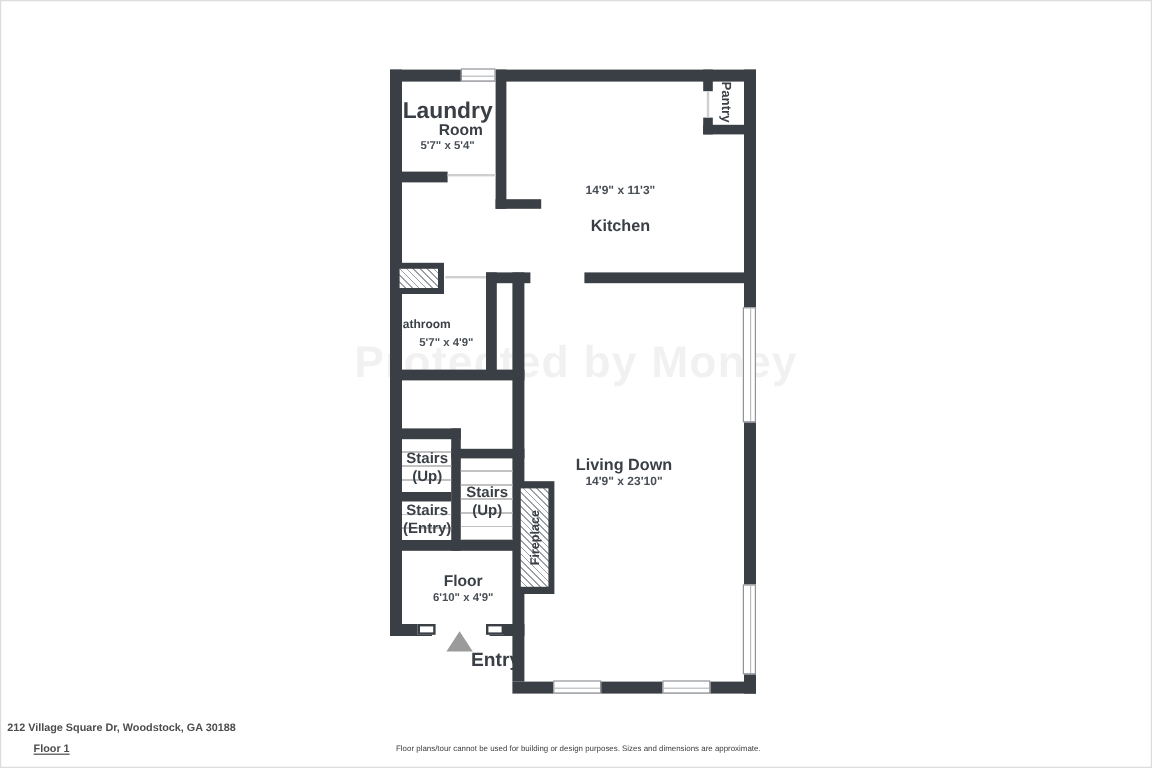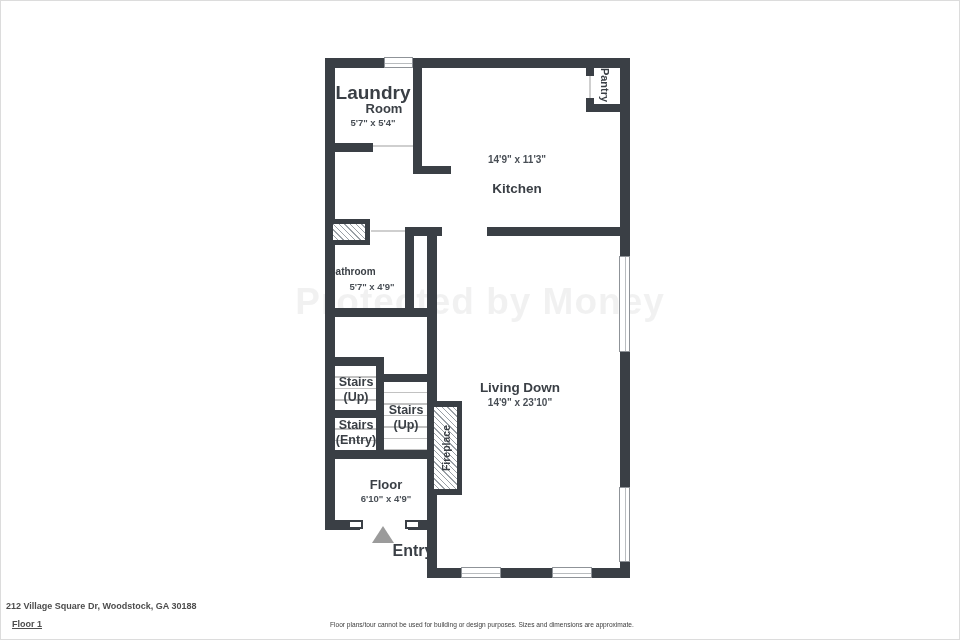--- a/index.html
+++ b/index.html
@@ -117,16 +117,16 @@
   <div class="label" style="left:520px;top:387px;font-size:13.5px;">Living Down</div>
   <div class="dims" style="left:520px;top:402px;font-size:10px;">14'9" x 23'10"</div>
 
   <div class="label" style="left:386px;top:484px;font-size:13px;">Floor</div>
   <div class="dims" style="left:386px;top:498px;">6'10" x 4'9"</div>
 
   <div class="entry-tri" style="left:372px;top:526px;"></div>
   <div class="label" style="left:383px;top:551px;font-size:16px;margin-left:30px;">Entry</div>
 
   <div class="footer-text" style="left:6px;top:601px;">212 Village Square Dr, Woodstock, GA 30188</div>
-  <div class="footer-text" style="left:12px;top:619px;text-decoration:underline;">Floor 1</div>
+  <div class="footer-text" style="left:28px;top:619px;text-decoration:underline;">Floor 1</div>
   <div class="disclaimer" style="left:330px;top:621px;width:303px;text-align:center;">Floor plans/tour cannot be used for building or design purposes. Sizes and dimensions are approximate.</div>
 
 </div>
 
 </body></html>

